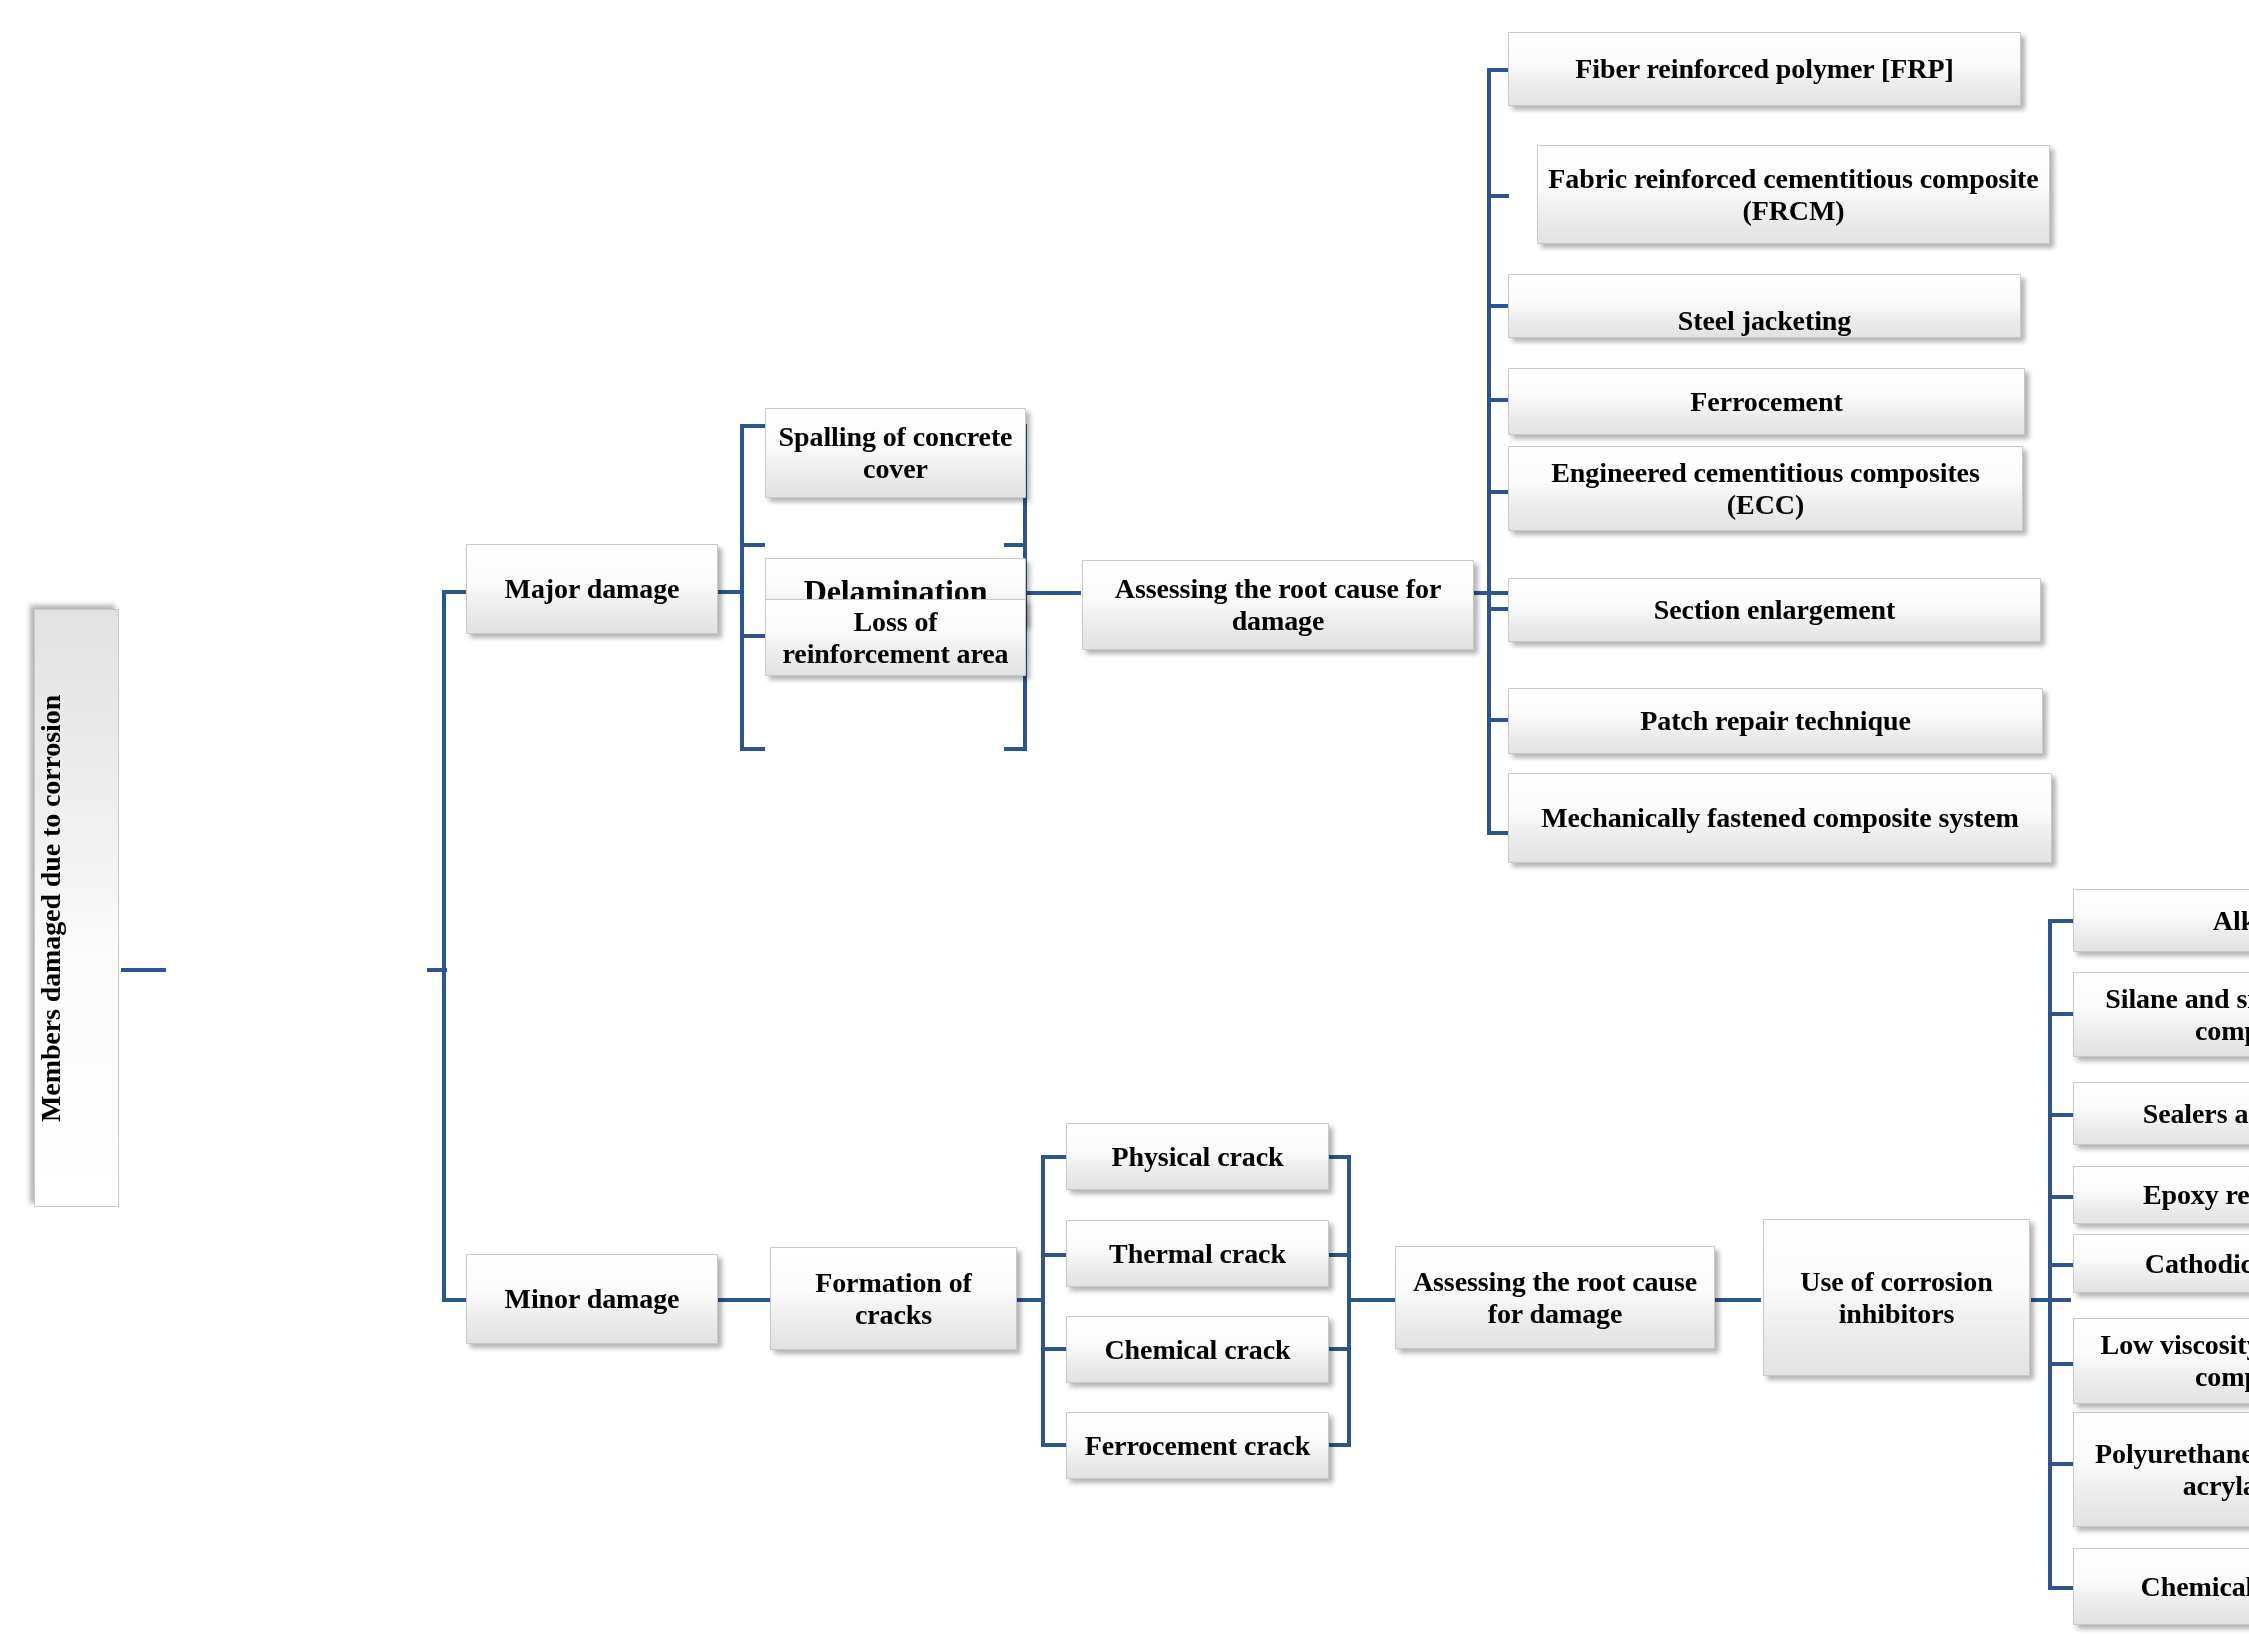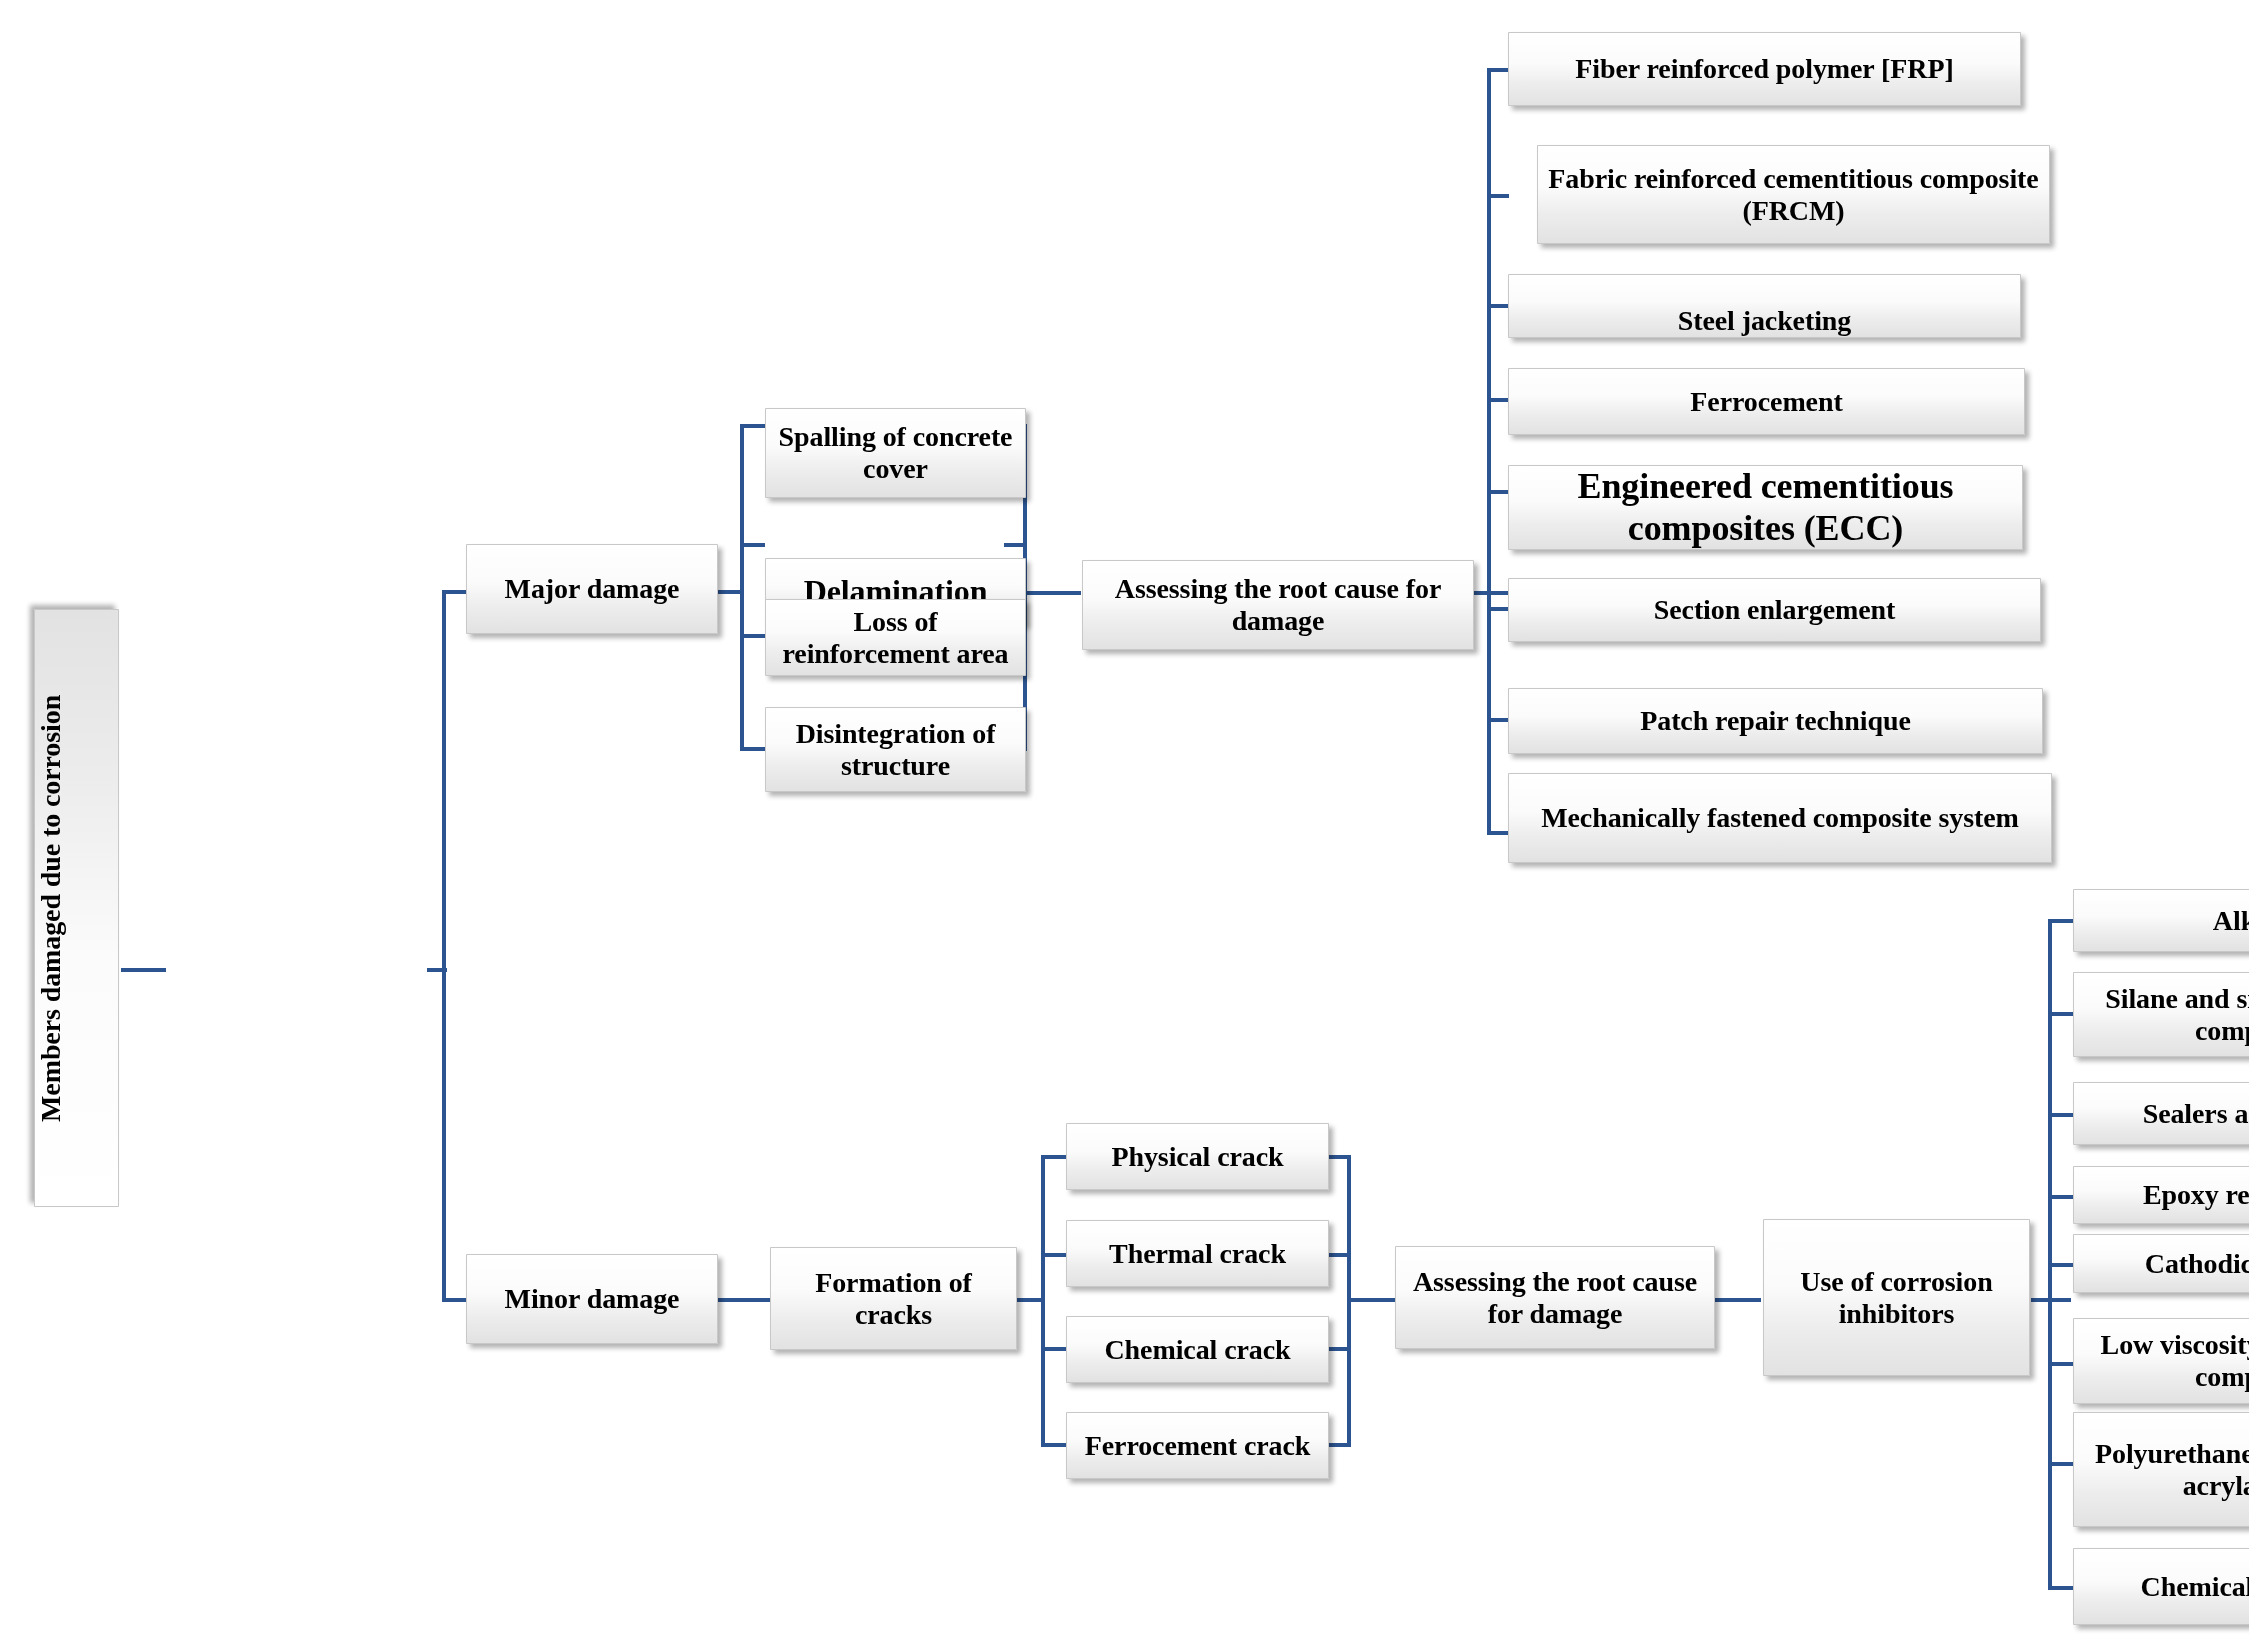--- a/index.html
+++ b/index.html
@@ -127,41 +127,38 @@
 
   <div class="node" style="left:765px;top:408px;width:261px;height:90px;font-size:28px;">
     <span>Spalling of concrete cover</span>
   </div>
   <div class="node" style="left:765px;top:517px;width:261px;height:67px;font-size:32px;margin-top:41px;">
     <span>Delamination</span>
   </div>
   <div class="node" style="left:765px;top:599px;width:261px;height:77px;font-size:28px;">
     <span>Loss of reinforcement area</span>
   </div>
-  <div class="node" style="left:765px;top:707px;width:261px;height:85px;font-size:28px;">
-    <span>Disintegration of structure</span>
-  </div>
 
   <div class="node" style="left:1082px;top:560px;width:392px;height:90px;font-size:28px;">
     <span>Assessing the root cause for damage</span>
   </div>
 
   <div class="node" style="left:1508px;top:31.5px;width:513px;height:74px;font-size:28px;">
     <span>Fiber reinforced polymer [FRP]</span>
   </div>
   <div class="node" style="left:1537px;top:145px;width:513px;height:99px;font-size:28px;">
     <span>Fabric reinforced cementitious composite (FRCM)</span>
   </div>
   <div class="node" style="left:1508px;top:274px;width:513px;height:64px;font-size:28px;align-items:flex-end;">
     <span>Steel jacketing</span>
   </div>
   <div class="node" style="left:1508px;top:368px;width:517px;height:67px;font-size:28px;">
     <span>Ferrocement</span>
   </div>
-  <div class="node" style="left:1508px;top:446px;width:515px;height:85px;font-size:36px;margin-top:19px;">
+  <div class="node" style="left:1508px;top:446px;width:515px;height:85px;font-size:28px;">
     <span>Engineered cementitious composites (ECC)</span>
   </div>
   <div class="node" style="left:1508px;top:578px;width:533px;height:64px;font-size:28px;">
     <span>Section enlargement</span>
   </div>
   <div class="node" style="left:1508px;top:688px;width:535px;height:66px;font-size:28px;align-items:center;">
     <span>Patch repair technique</span>
   </div>
   <div class="node" style="left:1508px;top:773px;width:544px;height:90px;font-size:28px;">
     <span>Mechanically fastened composite system</span>

